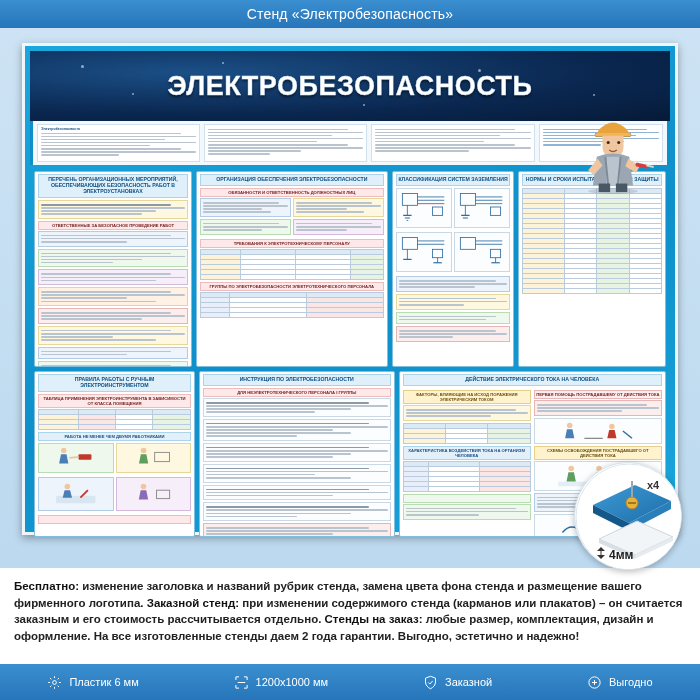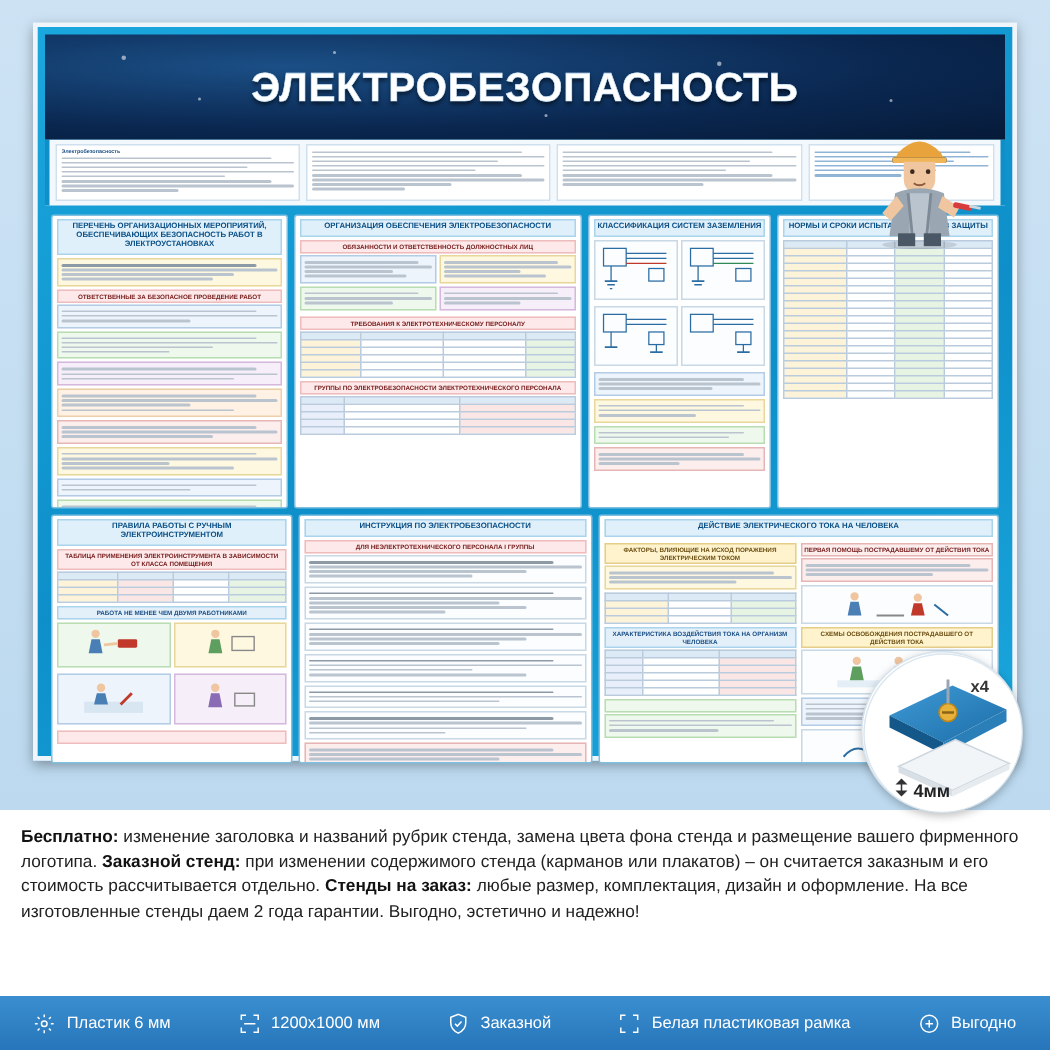--- a/index.html
+++ b/index.html
@@ -181,20 +181,21 @@
     z-index: 20;
     overflow: hidden;
   }
 
   
   .desc {
     padding: 10px 14px 6px;
     font-size: 11.5px;
     line-height: 1.45;
     color: #222;
+    font-weight: bold;
   }
   .desc b { color: #111; }
 
   
   .features {
     position: absolute; left: 0; right: 0; bottom: 0;
     height: 36px;
     background: #2e7fc1;
     background: linear-gradient(#3a8fd0, #2775ba);
     color: #fff;
@@ -202,20 +203,23 @@
     font-size: 11px;
   }
   .feat { display: flex; align-items: center; gap: 7px; }
   .feat svg { display: block; }
 </style>
 </head>
 <body>
 
 <div class="page">
 
+  <div class="topbar">
+    <span>Стенд «Электробезопасность»</span>
+  </div>
 
   <div class="preview">
 
     <div class="board">
       <div class="board-inner">
 
         <div class="banner">
           <span class="spark" style="left:8%;top:20%;width:3px;height:3px;"></span>
           <span class="spark" style="left:16%;top:60%;width:2px;height:2px;"></span>
           <span class="spark" style="left:30%;top:15%;width:2px;height:2px;"></span>
@@ -968,28 +972,20 @@
         <svg width="15" height="15" viewBox="0 0 24 24" fill="none" stroke="#fff" stroke-width="1.6">
           <path d="M12 2l8 3v6c0 5-3.5 9-8 11-4.5-2-8-6-8-11V5z"></path>
           <path d="M8.5 12l2.5 2.5 4.5-5"></path>
         </svg>
       </span>
       <span>Заказной</span>
     </div>
     <div class="feat">
       <span>
         <svg width="15" height="15" viewBox="0 0 24 24" fill="none" stroke="#fff" stroke-width="1.6">
-          <path d="M3 8V3h5M21 8V3h-5M3 16v5h5M21 16v5h-5"></path>
-        </svg>
-      </span>
-      <span>Белая пластиковая рамка</span>
-    </div>
-    <div class="feat">
-      <span>
-        <svg width="15" height="15" viewBox="0 0 24 24" fill="none" stroke="#fff" stroke-width="1.6">
           <circle cx="12" cy="12" r="9"></circle>
           <path d="M8 12h8M12 8v8"></path>
         </svg>
       </span>
       <span>Выгодно</span>
     </div>
   </div>
 
 </div>
 

